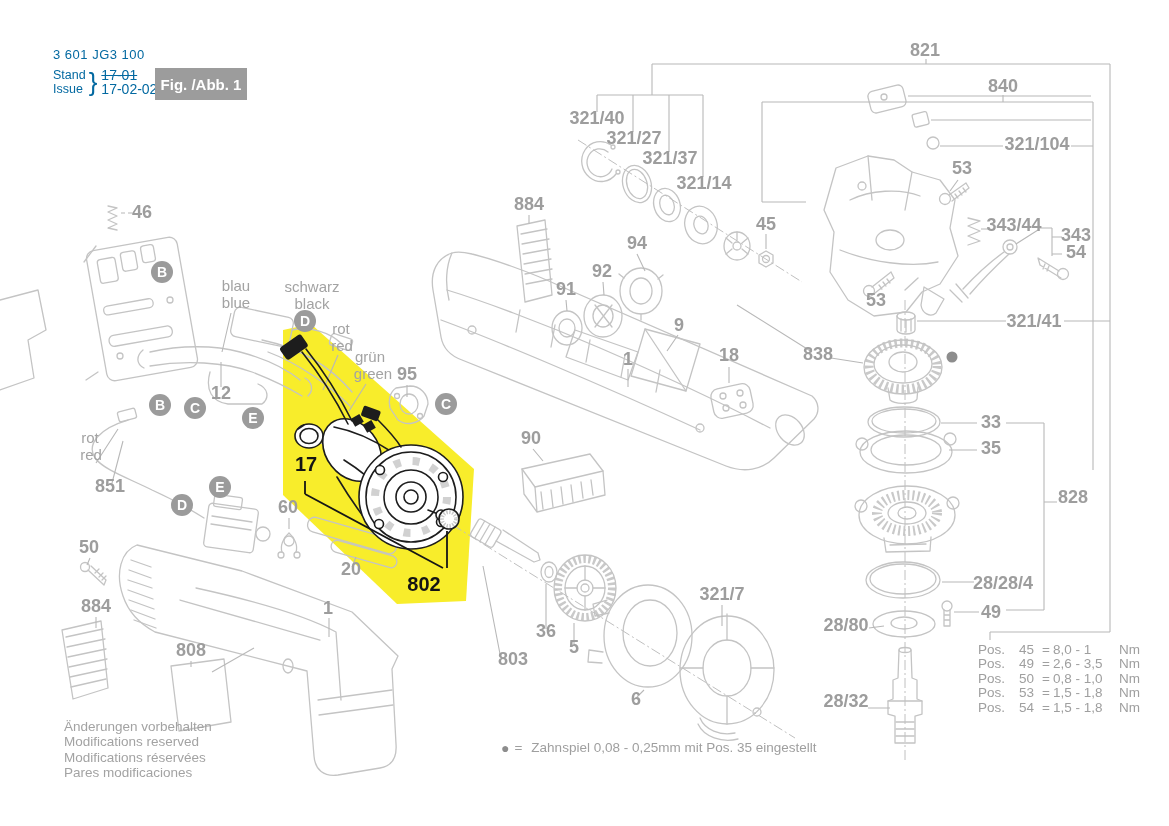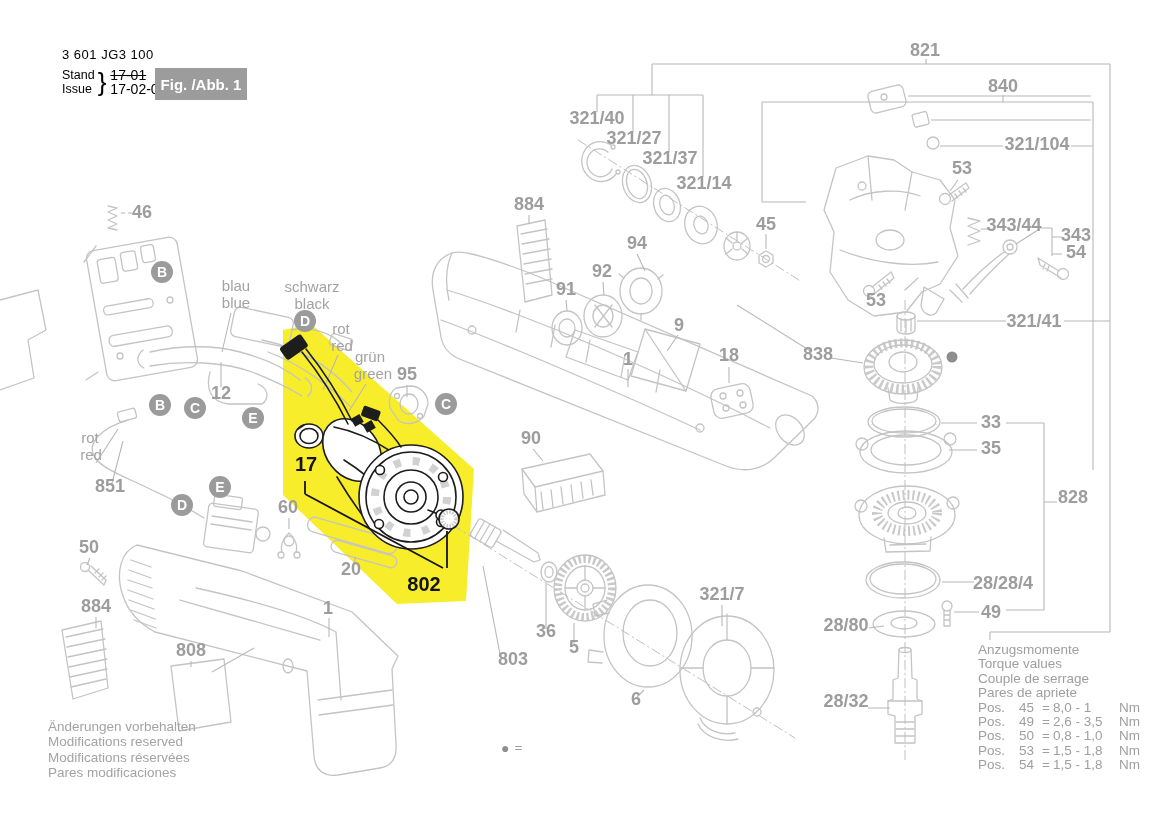--- a/index.html
+++ b/index.html
@@ -15,40 +15,40 @@
   .dd{stroke:#c0c0c0;fill:none;stroke-width:1;stroke-dasharray:10 3 2 3;}
   .dark{stroke:#1d1d1d;fill:none;stroke-width:1.6;stroke-linecap:round;stroke-linejoin:round;}
   .darkw{stroke:#1d1d1d;fill:#ffffff;stroke-width:1.6;stroke-linecap:round;stroke-linejoin:round;}
   .darkf{fill:#1d1d1d;stroke:none;}
   .darklead{stroke:#161616;fill:none;stroke-width:1.8;}
   .plabel{font-family:"Liberation Sans",sans-serif;font-weight:bold;font-size:18px;fill:#9d9d9d;text-anchor:middle;}
   .plabel.emph{fill:#141414;font-size:20px;}
   .wlabel{font-family:"Liberation Sans",sans-serif;font-size:15px;fill:#a3a3a3;text-anchor:middle;}
   .cletter{font-family:"Liberation Sans",sans-serif;font-weight:bold;font-size:14px;fill:#ffffff;text-anchor:middle;}
   .ccirc{fill:#9b9b9b;stroke:none;}
-  #header{position:absolute;left:62px;top:47px;font-size:13px;color:#000000;}
+  #header{position:absolute;left:53px;top:47px;font-size:13px;color:#0369a1;}
   #header .docnum{letter-spacing:.5px;margin-bottom:7px;}
   #header .standrow{display:flex;align-items:flex-start;}
   #header .sicol{font-size:12.5px;line-height:13.5px;}
   #header .brace{font-size:26px;font-weight:300;margin:0 4px 0 3px;line-height:26px;}
   #header .datecol{font-size:14px;line-height:13.5px;}
   .strike{text-decoration:line-through;}
   #figbadge{position:absolute;left:155px;top:68px;width:92px;height:32px;background:#9c9c9c;
             color:#fff;font-weight:bold;font-size:15px;display:flex;align-items:center;justify-content:center;}
   #torque{position:absolute;left:978px;top:643px;font-size:13.5px;line-height:14.4px;color:#9f9f9f;}
   #torque .trow{display:flex;align-items:center;}
   #torque .tpos{width:36px;}
   #torque .tnum{width:20px;text-align:right;margin-right:5px;}
   #torque .teq{width:14px;text-align:center;}
   #torque .tval{width:66px;}
   #note{position:absolute;left:501px;top:740px;display:flex;align-items:flex-start;
         font-size:13.5px;line-height:16px;color:#9f9f9f;}
   #note .dot{color:#8d8d8d;font-size:14px;margin-right:5px;line-height:16px;}
   #note .eq{margin-right:9px;}
-  #disclaimer{position:absolute;left:48px;top:719px;font-size:13.5px;line-height:15.3px;color:#a3a3a3;}
+  #disclaimer{position:absolute;left:64px;top:719px;font-size:13.5px;line-height:15.3px;color:#a3a3a3;}
 </style>
 </head>
 <body>
 
 <div id="stage">
 
   <svg width="1169" height="826" viewBox="0 0 1169 826">
 
     <polygon points="283,330 311,324 474,469 466,601 397,604 283,495" fill="#f8ed2b"></polygon>
 
@@ -447,26 +447,20 @@
       <div class="brace">}</div>
       <div class="datecol">
         <div class="strike">17-01</div>
         <div>17-02-02</div>
       </div>
     </div>
   </div>
   <div id="figbadge">Fig. /Abb. 1</div>
 
   <div id="torque">
-    <div id="torque-titles">
-        <div>Anzugsmomente</div>
-        <div>Torque values</div>
-        <div>Couple de serrage</div>
-        <div>Pares de apriete</div>
-      </div>
     <div id="torque-rows">
         <div class="trow">
           <span class="tpos">Pos.</span>
           <span class="tnum">45</span>
           <span class="teq">=</span>
           <span class="tval">8,0 - 1</span>
           <span class="tunit">Nm</span>
         </div>
         <div class="trow">
           <span class="tpos">Pos.</span>
@@ -496,20 +490,21 @@
           <span class="tval">1,5 - 1,8</span>
           <span class="tunit">Nm</span>
         </div>
       </div>
   </div>
 
   <div id="note">
     <span class="dot">●</span>
     <span class="eq">=</span>
     <span>
+      <div>Zahnspiel 0,08 - 0,25mm mit Pos. 35 eingestellt</div>
     </span>
   </div>
 
   <div id="disclaimer">
       <div>Änderungen vorbehalten</div>
       <div>Modifications reserved</div>
       <div>Modifications réservées</div>
       <div>Pares modificaciones</div>
     </div>
 </div>

